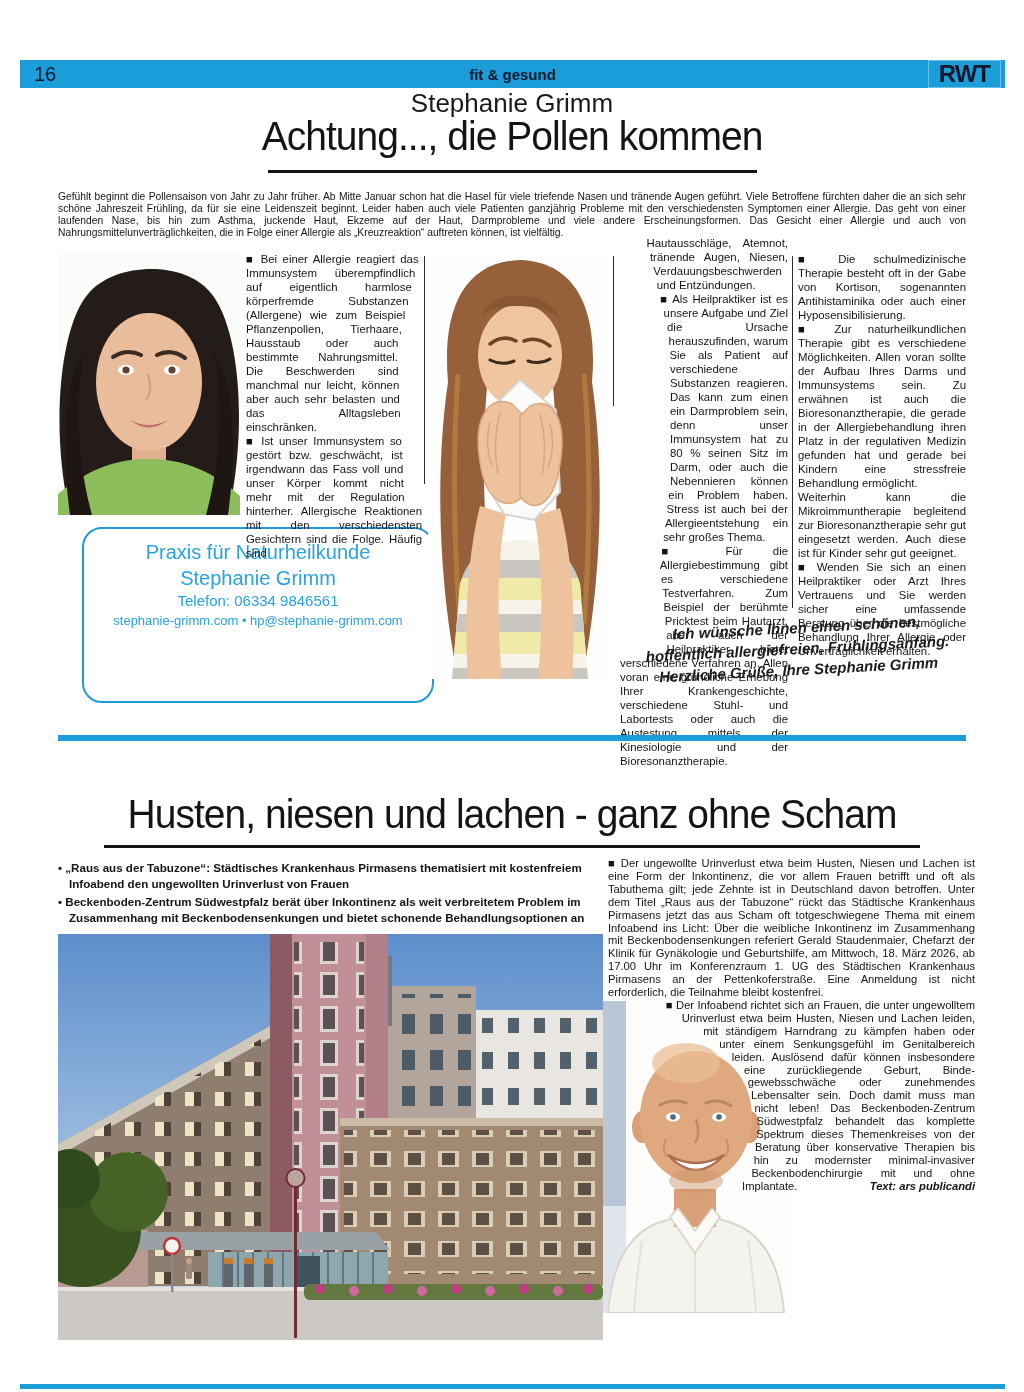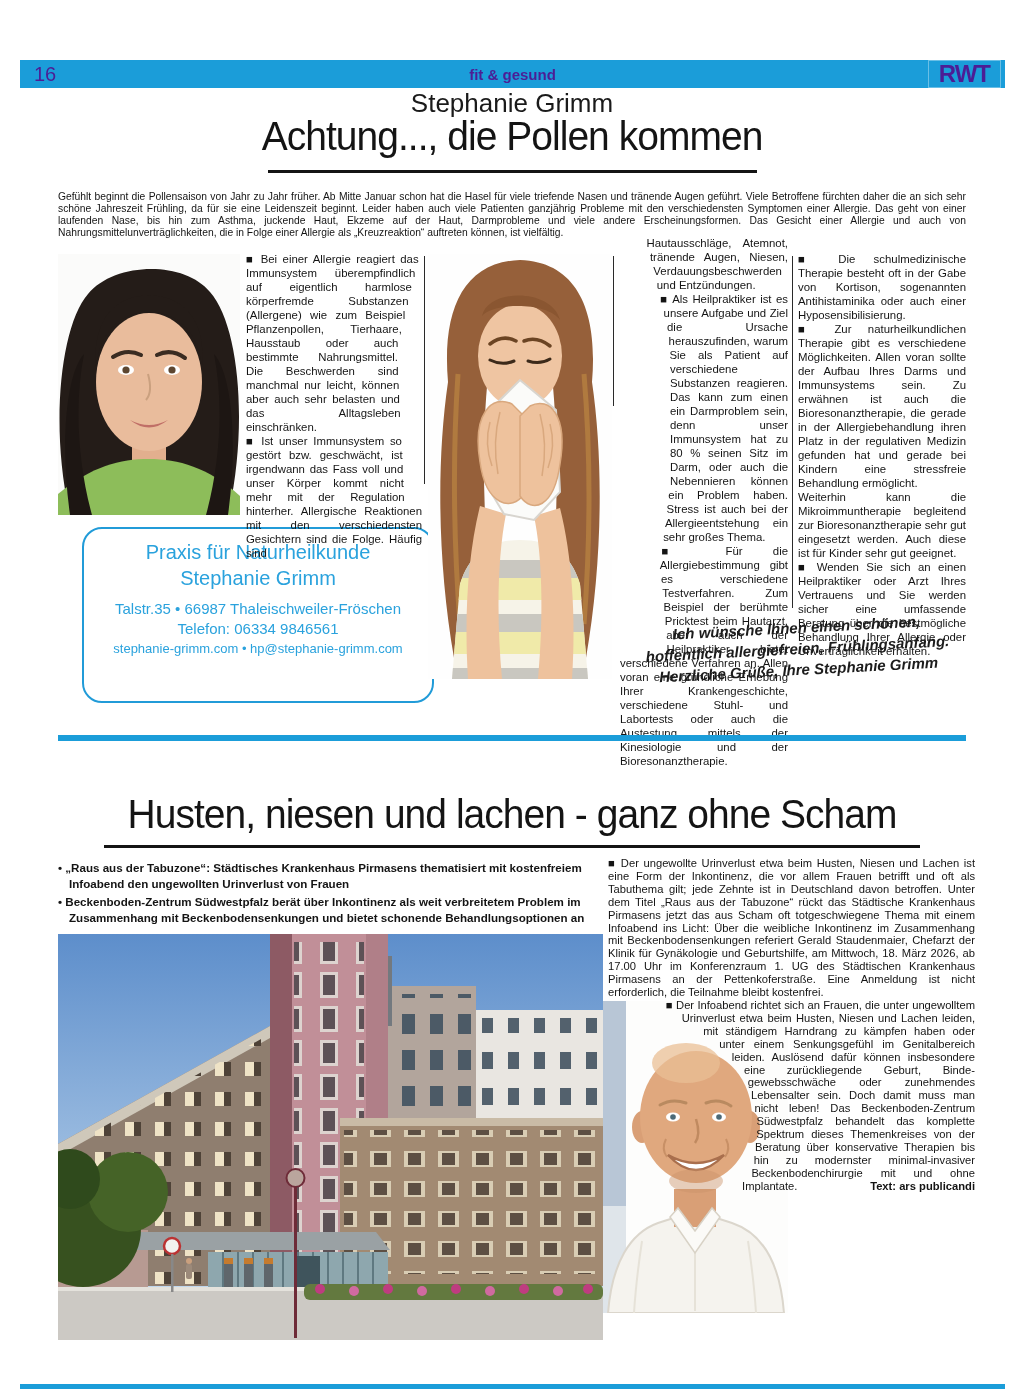--- a/index.html
+++ b/index.html
@@ -1,20 +1,20 @@
 <!DOCTYPE html>
 <html><head>
 <meta charset="utf-8">
 <style>
   html,body{margin:0;padding:0;background:#ffffff;}
   .page{position:relative;width:1024px;height:1392px;background:#fff;overflow:hidden;
         font-family:"Liberation Sans",sans-serif;color:#141414;}
 
   
-  .topbar{position:absolute;left:20px;top:60px;width:985px;height:28px;display:flex;align-items:center;color:#4c1d95;}
+  .topbar{position:absolute;left:20px;top:60px;width:985px;height:28px;display:flex;align-items:center;color:#0f172a;}
   .pagenum{font-size:20px;margin-left:14px;z-index:2;}
   .sectionlbl{position:absolute;left:0;right:0;text-align:center;font-weight:700;font-size:15px;}
   .brand{margin-left:auto;margin-right:4px;font-weight:700;font-size:24px;letter-spacing:-1px;
          padding:0 10px;border:1px solid rgba(255,255,255,0.35);line-height:26px;}
 
   
   .author{position:absolute;top:88px;left:0;width:100%;text-align:center;font-size:26px;letter-spacing:0;color:#1a1a1a;}
   .title1{position:absolute;top:113px;left:0;width:100%;text-align:center;font-size:41px;letter-spacing:-1px;transform:scaleX(.95);}
   .hrule{position:absolute;background:#141414;height:3px;}
   .rule1{left:268px;top:170px;width:489px;}
@@ -57,21 +57,21 @@
   .title2{position:absolute;top:791px;left:0;width:100%;text-align:center;font-size:41px;letter-spacing:-1px;transform:scaleX(.95);}
   .rule2{left:104px;top:845px;width:816px;}
   .bullets{position:absolute;left:58px;top:860px;width:542px;font-weight:700;font-size:11.6px;line-height:15.5px;}
   .bullets p{margin:0 0 3px 0;padding-left:11px;text-indent:-11px;}
   .art2col{position:absolute;left:608px;top:857px;width:367px;font-size:11.2px;line-height:12.9px;text-align:justify;}
   .art2col p{margin:0;}
   .doctor-float{float:left;width:186px;height:312px;margin:2px 10px 0 -6px;
                 shape-outside:polygon(0 0,20% 0,30% 8%,52% 16%,68% 26%,74% 40%,72% 52%,60% 62%,70% 72%,86% 84%,100% 96%,100% 100%,0 100%);
                 shape-margin:8px;}
   .doctor-float svg{display:block;width:100%;height:100%;}
-  .credit{font-weight:700;float:right;}
+  .credit{font-weight:700;font-style:italic;float:right;}
   .caption{font-weight:700;font-style:italic;font-size:11px;line-height:15px;text-align:center;margin-top:10px;}
 
   .hospital{left:58px;top:934px;width:545px;height:406px;}
   .bottomline{left:20px;top:1384px;width:985px;height:5px;}
 </style>
 </head>
 <body>
 
 <div class="page">
 
@@ -103,21 +103,20 @@
       <path d="M90 120 q 5 18 -2 26" stroke="#caa07f" stroke-width="2" fill="none"></path>
       <path d="M72 166 q 19 10 38 0 q -19 15 -38 0 Z" fill="#c06f67"></path>
       <path d="M26 100 C 16 150 20 210 34 261 L 12 261 C 2 190 8 120 26 100 Z" fill="#1d1613"></path>
       <path d="M156 100 C 166 150 162 210 148 261 L 170 261 C 180 190 174 120 156 100 Z" fill="#1d1613"></path>
     </svg>
   </div>
 
   <div class="contactbox">
     <div class="cb1">Praxis für Naturheilkunde</div>
     <div class="cb1">Stephanie Grimm</div>
-    <div class="cb3">Talstr.35 • 66987 Thaleischweiler-Fröschen</div>
     <div class="cb4">Telefon: 06334 9846561</div>
     <div class="cb5">stephanie-grimm.com • hp@stephanie-grimm.com</div>
   </div>
 
   <div class="ncol col2">
     <span class="wrapR"></span>
     <p>■ Bei einer Allergie reagiert das Immunsystem überempfindlich auf eigentlich harmlose körperfremde Substanzen (Allergene) wie zum Beispiel Pflanzenpollen, Tierhaare, Hausstaub oder auch bestimmte Nahrungsmittel. Die Beschwerden sind manchmal nur leicht, können aber auch sehr belasten und das Alltagsleben einschränken.</p>
     <p>■ Ist unser Immunsystem so gestört bzw. geschwächt, ist irgendwann das Fass voll und unser Körper kommt nicht mehr mit der Regulation hinterher. Allergische Reaktionen mit den verschiedensten Gesichtern sind die Folge. Häufig sind</p>
   </div>
 

